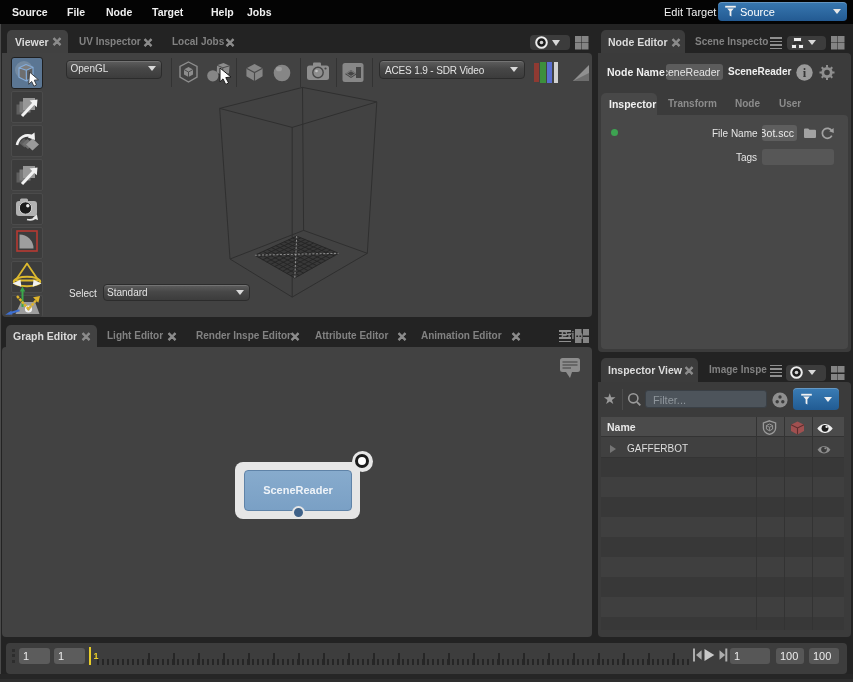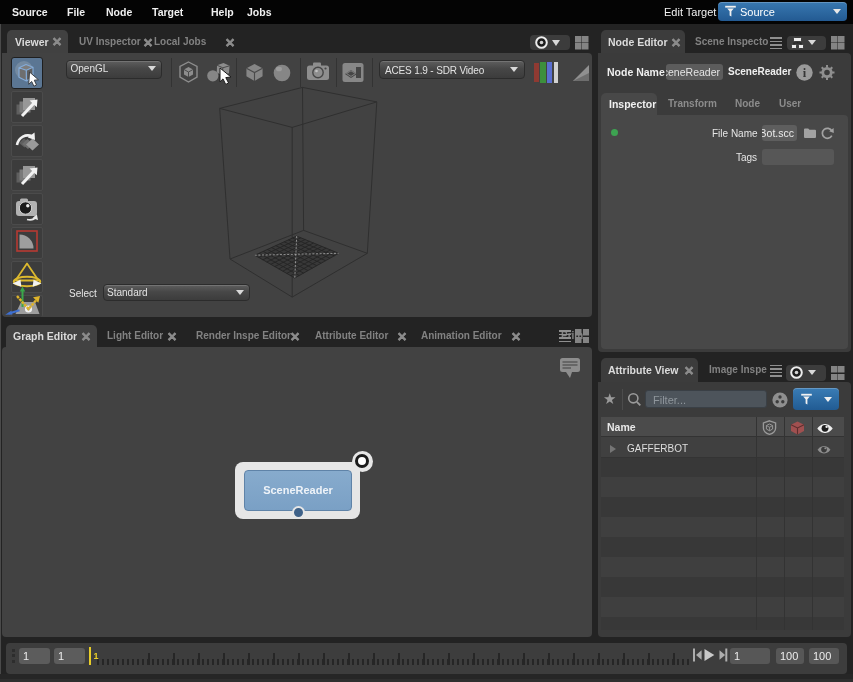--- a/index.html
+++ b/index.html
@@ -39,21 +39,21 @@
 <div class="ab lbl" style="left:740px;top:6px;color:#ffffff;">Source</div>
 <div class="arr" style="left:833px;top:9px;border-top-color:#e8e8e8;"></div>
 
 <div class="ab" style="left:0;top:24px;width:1px;height:658px;background:#4a4a4a;"></div>
 
 <div class="tab" style="left:7px;top:30px;width:61px;height:24px;background:#414141;"></div>
 <div class="ab tt" style="left:15px;top:36px;">Viewer</div>
 <div class="ab x" style="left:52px;top:35px;">✕</div>
 <div class="ab ti" style="left:79px;top:36px;">UV Inspector</div>
 <div class="ab x" style="left:143px;top:36px;">✕</div>
-<div class="ab ti" style="left:154px;top:36px;">Local Jobs</div>
+<div class="ab ti" style="left:172px;top:36px;">Local Jobs</div>
 <div class="ab x" style="left:225px;top:36px;">✕</div>
 <div class="dbox" style="left:530px;top:34.5px;width:40px;height:15px;"></div>
 <svg style="left:534.5px;top:35.8px;" width="13" height="13" viewBox="0 0 13 13">
     <circle cx="6.5" cy="6.5" r="5.3" fill="#1c1c1c" stroke="#ececec" stroke-width="2"></circle>
     <circle cx="6.5" cy="6.5" r="1.8" fill="#d2d2d2"></circle>
   </svg>
 <div class="arr" style="left:551.5px;top:39.5px;border-left-width:4.5px;border-right-width:4.5px;border-top-width:6px;"></div>
 <div class="g4" style="left:574.5px;top:35.5px;"></div>
 <div class="ab" style="left:2px;top:53px;width:590px;height:264px;background:#424242;border-radius:0 4px 4px 4px;"></div>
 <div id="viewer-body">
@@ -275,21 +275,21 @@
 
 <div class="ab" style="left:235px;top:462px;width:125px;height:57px;background:#e6e6e6;border-radius:8px;"></div>
 <div class="ab" style="left:244px;top:470px;width:108px;height:41px;background:linear-gradient(#87abcd,#7aa0c5);border:1px solid #5f83a8;border-radius:4px;box-sizing:border-box;"></div>
 <div class="ab" style="left:244px;top:470px;width:108px;height:41px;line-height:41px;text-align:center;font-size:11px;font-weight:bold;color:#eef3f8;">SceneReader</div>
 <div class="ab" style="left:351.5px;top:450.5px;width:21px;height:21px;border-radius:50%;background:#e6e6e6;"></div>
 <div class="ab" style="left:355px;top:454px;width:14px;height:14px;border-radius:50%;background:#fff;border:3.6px solid #1b1b1b;box-sizing:border-box;"></div>
 <div class="ab" style="left:291.5px;top:506px;width:13px;height:13px;border-radius:50%;background:#3e6188;border:2px solid #e6e6e6;box-sizing:border-box;"></div>
 </div>
 
 <div class="tab" style="left:601px;top:358px;width:97px;height:24px;background:#3c3c3c;"></div>
-<div class="ab tt" style="left:608px;top:364px;">Attribute View</div>
+<div class="ab tt" style="left:608px;top:364px;">Inspector View</div>
 <div class="ab x" style="left:684px;top:364px;">✕</div>
 <div class="ab ti" style="left:709px;top:364px;">Image Inspe</div>
 <div class="ham" style="left:770px;top:365px;"></div>
 <div class="dbox" style="left:786px;top:365px;width:40px;height:15.5px;"></div>
 <svg style="left:790px;top:366px;" width="13" height="13" viewBox="0 0 13 13">
     <circle cx="6.5" cy="6.5" r="5.3" fill="#1c1c1c" stroke="#ececec" stroke-width="2"></circle>
     <circle cx="6.5" cy="6.5" r="1.8" fill="#d2d2d2"></circle>
   </svg>
 <div class="arr" style="left:808px;top:369.5px;border-left-width:4px;border-right-width:4px;border-top-width:5.5px;"></div>
 <div class="g4" style="left:830.5px;top:366px;"></div>

